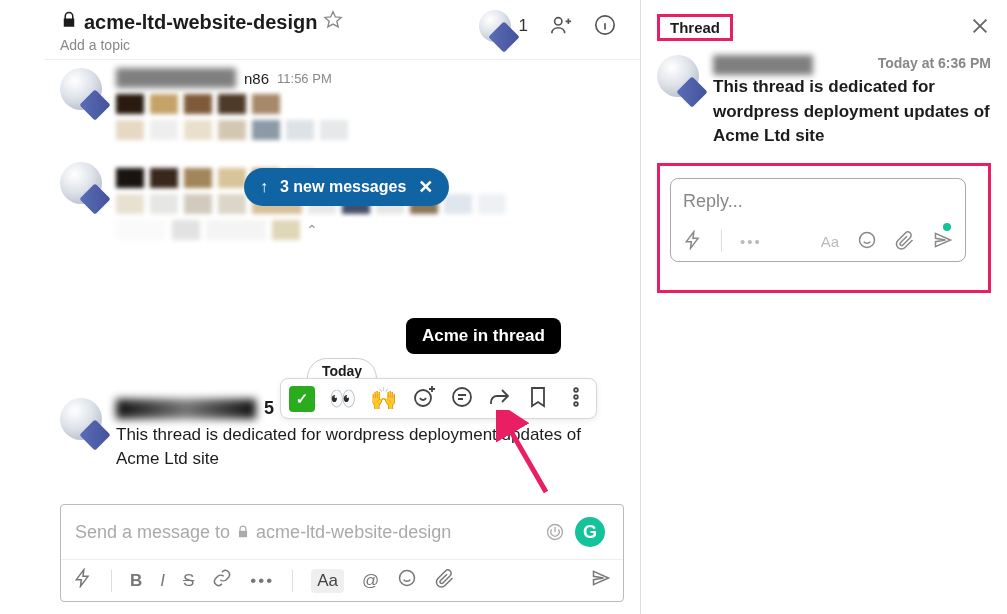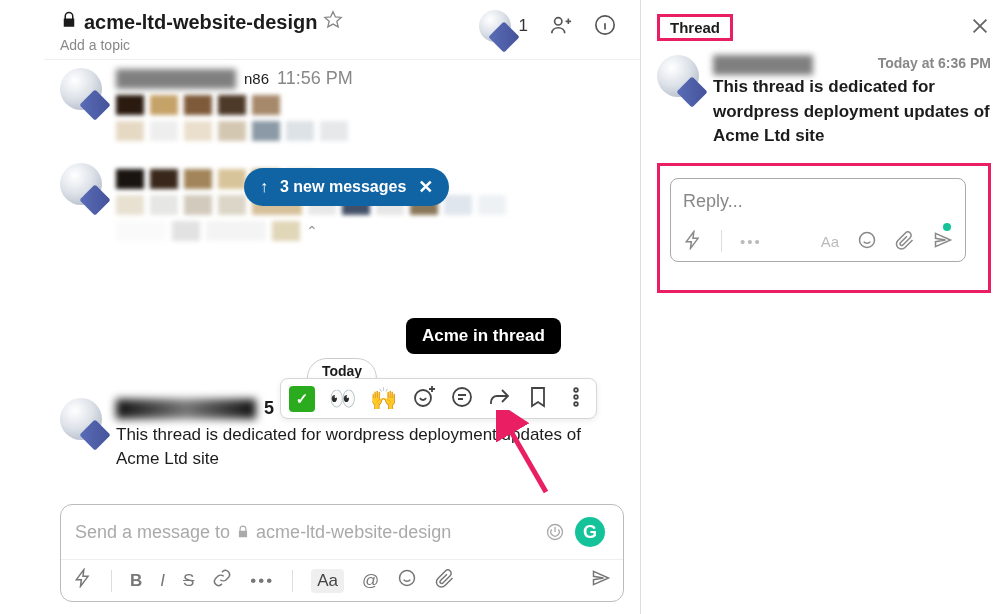--- a/index.html
+++ b/index.html
@@ -18,33 +18,33 @@
   .count { font-size: 17px; color: #333; }
   .icon-stroke { width: 22px; height: 22px; stroke: #555; stroke-width: 1.8; fill: none; }
   .messages { flex: 1; padding: 0 16px 0 16px; overflow: hidden; position: relative; border-top: 1px solid #eee;}
   .msg { display: flex; gap: 12px; padding: 8px 0; }
   .msg-avatar { width: 44px; height: 44px; flex-shrink:0; }
   .msg-body { flex: 1; }
   .msg-head { display: flex; align-items: center; gap: 8px; }
   .redacted-line { display: flex; gap: 6px; flex-wrap: wrap; margin: 6px 0; }
   .redacted-block { height: 20px; width: 28px; filter: blur(2px); }
   .redacted-name { width:120px; height: 20px; background: rgba(0,0,0,.5); filter: blur(3px); display:inline-block;}
-  .ts { font-size: 18px; color: #888; }
+  .ts { font-size: 13px; color: #888; }
   .pill { position: absolute; top: 108px; left: 200px; background: #1064a3; color: #fff; border-radius: 24px; display: flex; align-items: center; gap: 12px; padding: 8px 16px; font-weight: 600; font-size: 16px; }
   .pill .close { font-size: 18px; cursor:pointer; }
   .date-chip { position:absolute; top:298px; left:50%; transform:translateX(-50%); background:#fff; border:1px solid #ccc; border-radius:20px; padding:4px 14px; font-weight:700; font-size:14px; display:flex; align-items:center; gap:4px; z-index:2;flex-direction:column;}
   .actions-bar { position:absolute; top:318px; left:236px; background:#fff; border:1px solid #d6d6d6; border-radius:8px; padding:6px 8px; display:flex; align-items:center; gap:14px; box-shadow:0 2px 6px rgba(0,0,0,.08); z-index:3;}
   .actions-bar .emoji { font-size: 22px; }
   .actions-bar svg { width: 24px; height: 24px; stroke: #444; stroke-width: 1.8; fill: none; }
   .check-emoji { background:#2bac1e; color:#fff; width:26px; height:26px; border-radius:4px; display:flex; align-items:center; justify-content:center; font-weight:900;}
   .tooltip { position:absolute; top:258px; left:362px; background:#000; color:#fff; padding:8px 16px; border-radius:8px; font-weight:600; font-size:17px; z-index:4;}
   .tooltip::after{content:'';position:absolute;bottom:-8px;left:66px;border:8px solid transparent;border-top-color:#000;}
   .arrow { position:absolute; top:350px; left:452px; z-index:5; }
   .composer-wrap { padding: 10px 16px 12px 16px; }
-  .composer { border: 1px solid #bbb; border-radius: 12px; }
+  .composer { border: 1px solid #bbb; border-radius: 4px; }
   .composer-text { display:flex; align-items:center; padding: 12px 14px; color:#aaa; font-size: 18px; gap:6px;}
   .composer-toolbar { display:flex; align-items:center; gap:18px; padding: 8px 12px; border-top:1px solid #eee;}
   .composer-toolbar .tb-sep { width:1px; height:22px; background:#ddd; }
   .composer-toolbar span, .composer-toolbar svg { color:#777; font-size:17px; }
   .composer-toolbar svg { width:20px;height:20px;stroke:#777;stroke-width:1.8;fill:none;}
   .composer-toolbar .active { background:#efefef; border-radius:4px; padding:2px 6px; color:#444;}
   .g-badge { margin-left:auto; display:flex; align-items:center; gap:10px; padding-right:4px;}
   .g-circle { width:30px;height:30px;border-radius:50%;background:#15c39a;color:#fff;display:flex;align-items:center;justify-content:center;font-weight:800; }
   .thread-head { display:flex; align-items:center; justify-content:space-between; margin-bottom:10px;}
   .thread-title { font-weight:800; font-size:15px; border:3px solid #e91e63; padding:2px 10px; }

